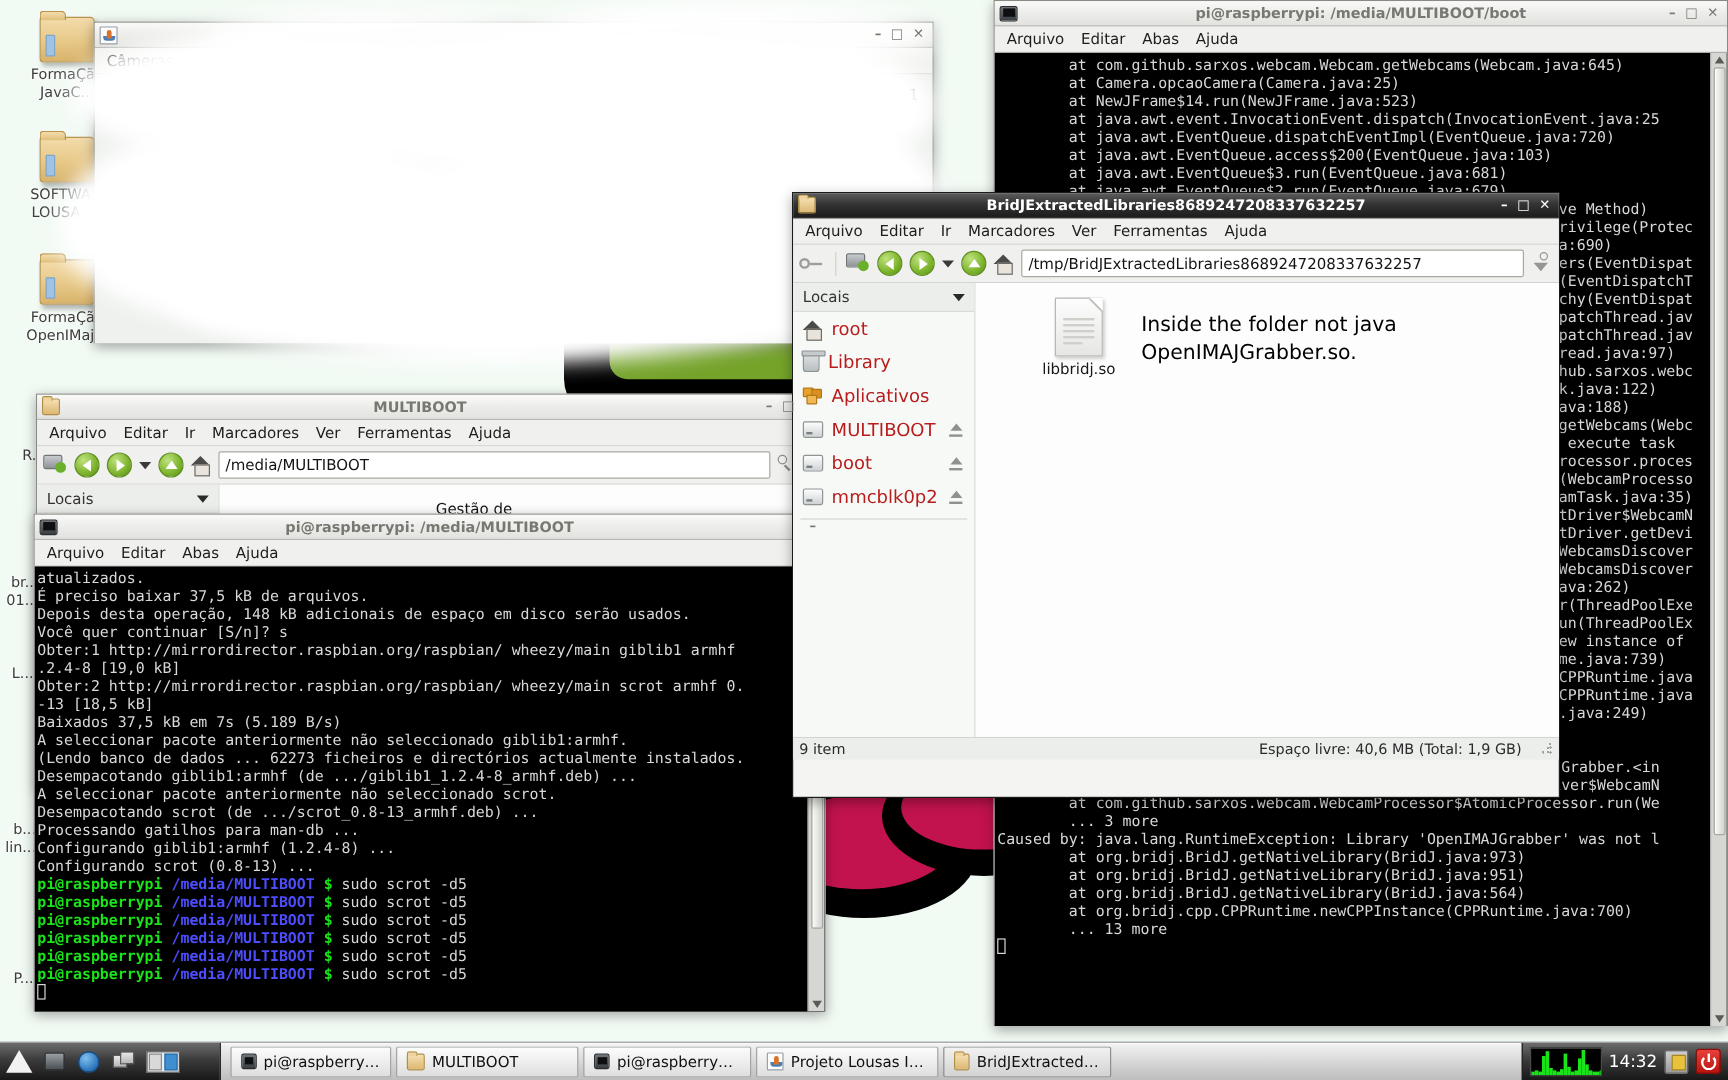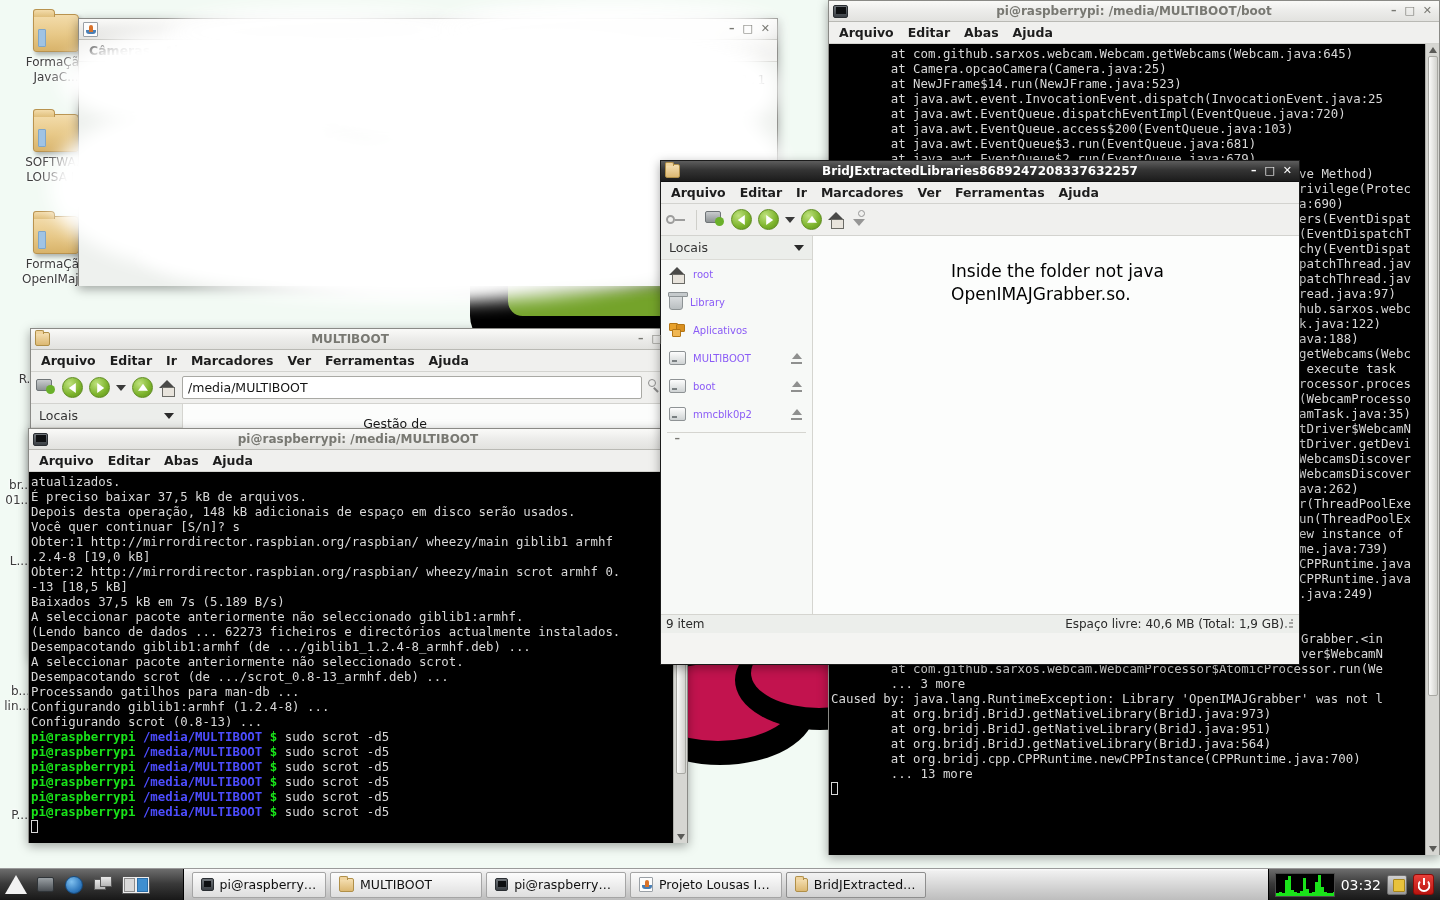--- a/index.html
+++ b/index.html
@@ -97,21 +97,21 @@
              font-family: "DejaVu Sans", sans-serif; font-weight: bold; font-size: 11px; }
   .tb-btns span { cursor: default; line-height: 12px; }
 
   .menubar {
     height: 22px; display: flex; align-items: center; gap: 2px;
     padding: 0 4px;
     background: #f0f0ee;
     border-bottom: 1px solid #d3d3cf;
     font-size: 12.5px; color: #1d1d1d;
   }
-  .menubar > span { padding: 2px 6px; font-weight: bold; }
+  .menubar > span { padding: 2px 6px; }
 
   
   .toolbar {
     height: 32px; display: flex; align-items: center; gap: 6px;
     padding: 0 5px; background: #f0f0ee; border-bottom: 1px solid #d3d3cf;
   }
   .tb-sep { width: 1px; height: 20px; background: #cfcfca; margin: 0 2px; }
   .circ {
     width: 21px; height: 21px; border-radius: 50%;
     background: radial-gradient(circle at 35% 30%, #bfe27e, #7cb32b 60%, #5d8c1d 100%);
@@ -145,21 +145,21 @@
     border-right: 1px solid #d5d5d0;
   }
   .places-head {
     height: 24px; display: flex; align-items: center; padding: 0 8px;
     background: #eceeeb; border-bottom: 1px solid #dcdcd7;
     font-size: 12.5px; color: #333;
   }
   .places-head .caret-dn { margin-left: auto; border-top-color: #2a2a2a; }
   .place {
     height: 28px; display: flex; align-items: center; gap: 7px;
-    padding: 0 8px; font-size: 10px; color: #8b5cf6;
+    padding: 0 8px; font-size: 15px; color: #b91c1c;
   }
   .eject {
     margin-left: auto; width: 13px; height: 11px; position: relative; opacity: .75;
   }
   .eject::before {
     content:""; position:absolute; left:1px; top:0; width:0; height:0;
     border-left:5px solid transparent; border-right:5px solid transparent;
     border-bottom:6px solid #6d6d6d;
   }
   .eject::after { content:""; position:absolute; left:0; bottom:0; width:11px; height:2px; background:#6d6d6d; }
@@ -223,21 +223,21 @@
   .file-lines i { display:block; height:2px; background:#cfcfcb; }
   .fm-note {
     position: absolute; font-size: 17px; color: #000; line-height: 23px;
     font-family: "DejaVu Sans", sans-serif;
   }
   .statusbar {
     height: 19px; display: flex; align-items: center;
     padding: 0 5px; background: #eceeeb; border-top: 1px solid #d5d5d0;
     font-size: 12px; color: #2a2a2a;
   }
-  .statusbar .right { margin-left: auto; display:flex; align-items:center; gap:0; }
+  .statusbar .right { margin-left: auto; display:flex; align-items:center; gap:16px; }
   .grip { width: 10px; height: 10px; opacity:.55;
     background:
       radial-gradient(circle 1px at 2px 8px,#666 99%,transparent),
       radial-gradient(circle 1px at 6px 8px,#666 99%,transparent),
       radial-gradient(circle 1px at 8px 8px,#666 99%,transparent),
       radial-gradient(circle 1px at 6px 4px,#666 99%,transparent),
       radial-gradient(circle 1px at 8px 4px,#666 99%,transparent),
       radial-gradient(circle 1px at 8px 1px,#666 99%,transparent);
   }
 
@@ -600,20 +600,23 @@
           <i></i>
         </div>
       <div class="circ fwd">
           <i></i>
         </div>
       <div class="caret-dn"></div>
       <div class="circ up">
           <i></i>
         </div>
       <div class="ico-home"></div>
+      <div class="addr">
+        <span>/tmp/BridJExtractedLibraries8689247208337632257</span>
+      </div>
       <div style="width:18px;height:20px;opacity:.55;">
         <div style="width:7px;height:7px;border:1.4px solid #4d4d4d;border-radius:50%;margin-left:7px;"></div>
         <div style="width:0;height:0;border-left:6px solid transparent;border-right:6px solid transparent;border-top:7px solid #4d4d4d;margin-left:2px;margin-top:2px;"></div>
       </div>
     </div>
     <div class="fm-body" style="height:378px;">
       <div class="places">
         <div class="places-head">
           <span>Locais</span>
           <div class="caret-dn"></div>
@@ -645,20 +648,32 @@
           <div class="eject"></div>
         </div>
         <div class="place">
           <div class="ico-drive"></div>
           <span>mmcblk0p2</span>
           <div class="eject"></div>
         </div>
         <div style="height:1px;background:#d5d5d0;margin:4px 6px;"></div>
       </div>
       <div class="fm-main">
+        <div class="file-item" style="left:40px; top:12px;">
+          <div class="file-ico">
+            <div class="file-lines">
+                <i></i>
+                <i></i>
+                <i></i>
+                <i></i>
+                <i style="width:60%"></i>
+              </div>
+          </div>
+          <div>libbridj.so</div>
+        </div>
         <div class="fm-note" style="left:138px; top:24px; white-space:pre-line;">Inside the folder not java
 OpenIMAJGrabber.so.</div>
       </div>
     </div>
     <div class="statusbar">
       <span>9 item</span>
       <span class="right">
         <span>Espaço livre: 40,6 MB (Total: 1,9 GB)</span>
         <span class="grip"></span>
       </span>
@@ -729,19 +744,19 @@
           <i style="left: 33px; height: 3px;"></i>
           <i style="left: 36px; height: 4px;"></i>
           <i style="left: 39px; height: 14px;"></i>
           <i style="left: 42px; height: 21px;"></i>
           <i style="left: 45px; height: 9px;"></i>
           <i style="left: 48px; height: 4px;"></i>
           <i style="left: 51px; height: 3px;"></i>
           <i style="left: 54px; height: 3px;"></i>
           <i style="left: 57px; height: 4px;"></i>
         </div>
-      <div class="clock">03:32</div>
+      <div class="clock">14:32</div>
       <div class="lock-ico"></div>
       <div class="power-ico"></div>
     </div>
   </div>
 
 </div>
 
 </body></html>

